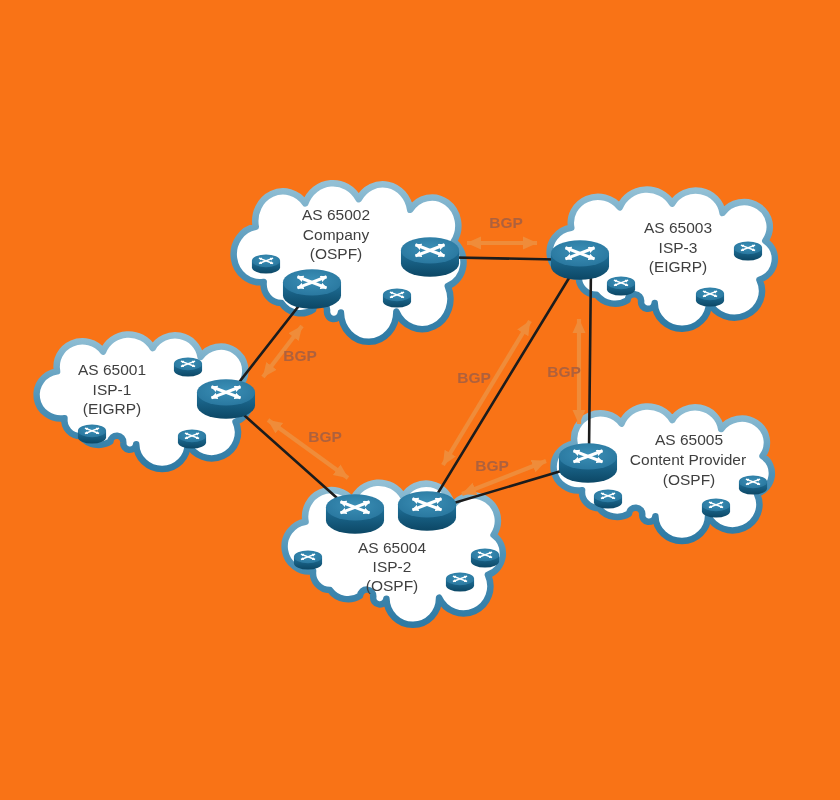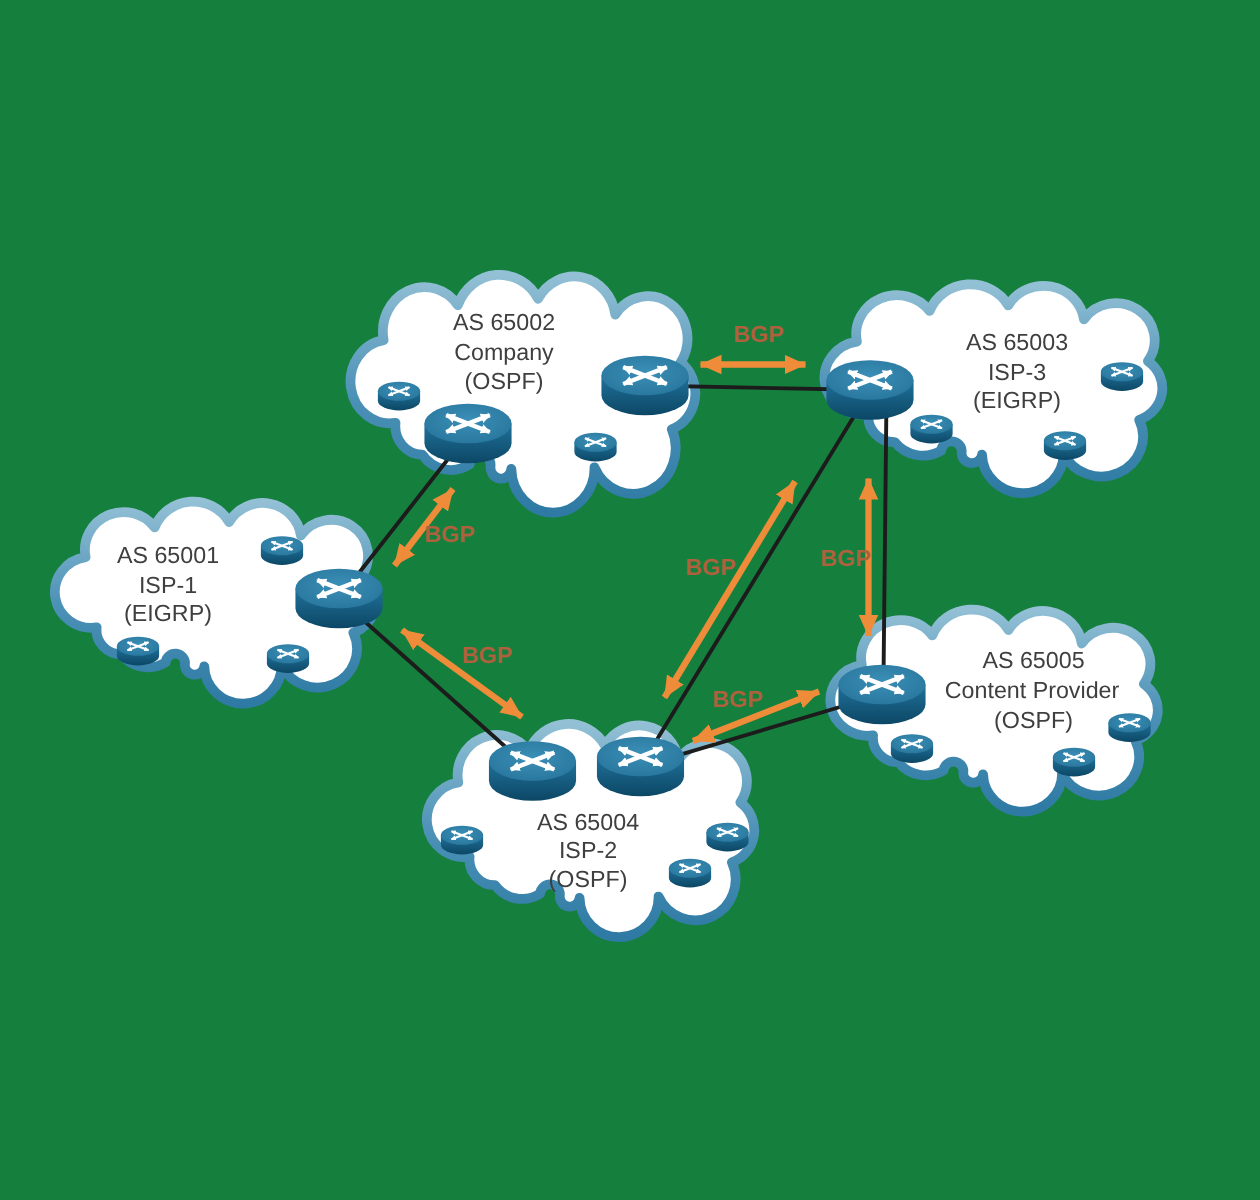--- a/index.html
+++ b/index.html
@@ -1,19 +1,19 @@
 <!DOCTYPE html>
 <html><head>
 <meta charset="utf-8">
 <style>
   html,body { margin:0; padding:0; background:#ffffff; }
   .stage {
     position:relative;
     width:840px; height:800px;
-    background:#15803d;
+    background:#f97316;
     font-family:"Liberation Sans", sans-serif;
     overflow:hidden;
   }
   svg { display:block; }
   .cloud {
     fill:#ffffff;
     stroke:url(#gCloud);
     stroke-width:6.5;
     stroke-linejoin:round;
   }

